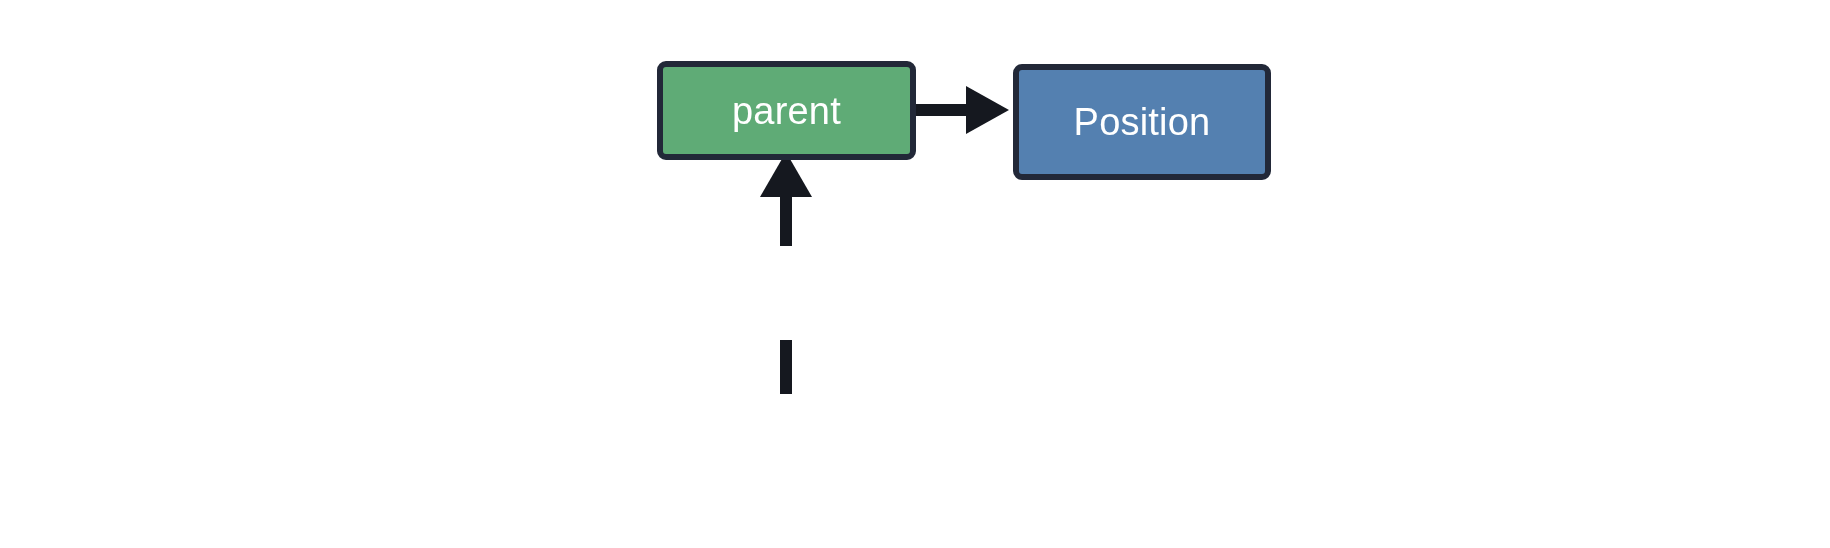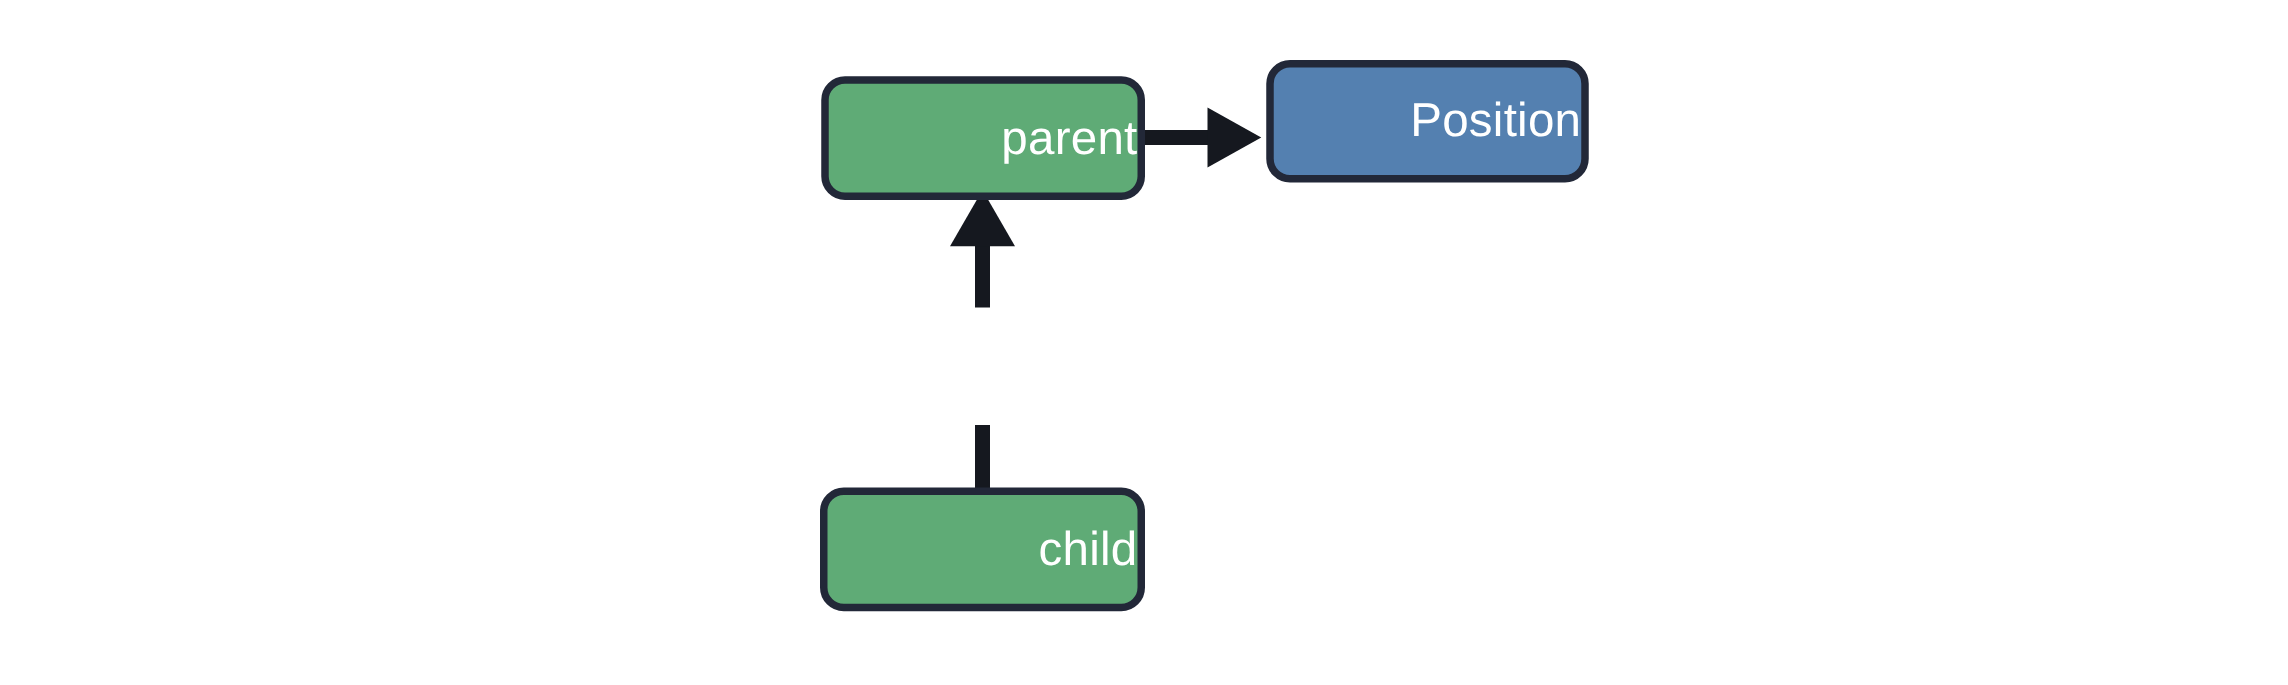--- a/index.html
+++ b/index.html
@@ -24,40 +24,40 @@
     position: absolute;
     left: 0;
     top: 0;
     width: 1830px;
     height: 548px;
   }
   .node {
     position: absolute;
     box-sizing: border-box;
     border: 6px solid #222838;
-    border-radius: 19px;
+    border-radius: 9px;
     display: flex;
     align-items: center;
-    justify-content: flex-end;
+    justify-content: center;
     z-index: 2;
   }
   .node-label {
     color: #ffffff;
     font-size: 38px;
     font-weight: 400;
     line-height: 1;
     letter-spacing: 0.2px;
     white-space: nowrap;
     font-family: "Liberation Sans", "DejaVu Sans", sans-serif;
   }
   .node-entity { background: #5fab76; }
   .node-component { background: #5480b0; }
 
   #node-parent   { left: 657px;  top: 61px;  width: 259px; height: 99px; }
-  #node-position { left: 1013px; top: 48px;  width: 258px; height: 98px; }
+  #node-position { left: 1013px; top: 64px;  width: 258px; height: 116px; }
   #node-childof  { left: 656px;  top: 244px; width: 260px; height: 99px; }
   #node-child    { left: 656px;  top: 390px; width: 260px; height: 99px; }
 </style>
 </head>
 <body>
 
 <div id="diagram-canvas">
 
   <svg id="edge-layer" viewBox="0 0 1830 548" width="1830" height="548" xmlns="http://www.w3.org/2000/svg">
 
@@ -78,17 +78,14 @@
 
   <div class="node node-entity" id="node-parent">
     <span class="node-label">parent</span>
   </div>
 
   <div class="node node-component" id="node-position">
     <span class="node-label">Position</span>
   </div>
 
 
-  <div class="node node-entity" id="node-child">
-    <span class="node-label">child</span>
-  </div>
 
 </div>
 
 </body></html>

